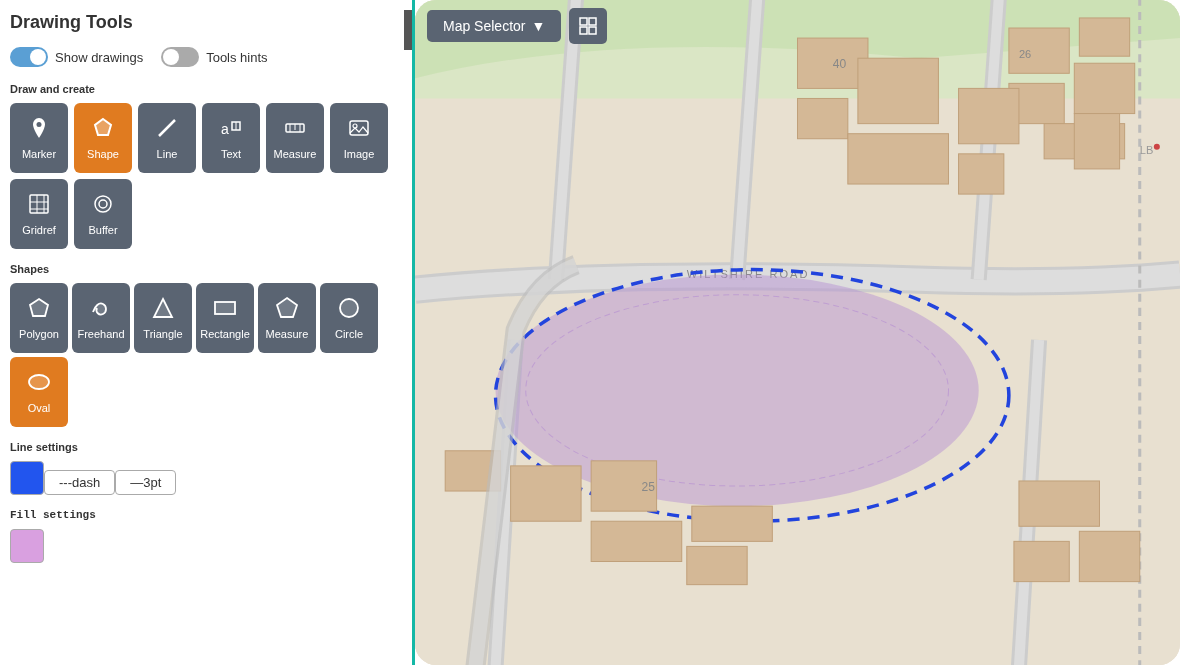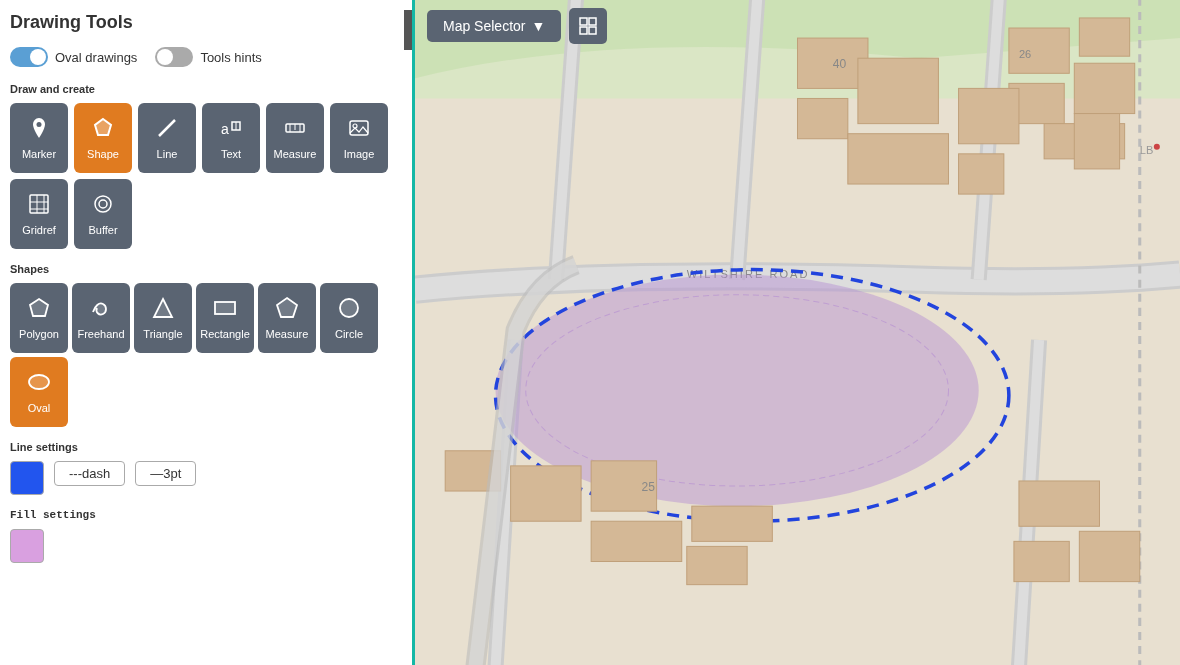--- a/index.html
+++ b/index.html
@@ -100,22 +100,22 @@
       display: flex;
       flex-wrap: wrap;
       gap: 4px;
       margin-bottom: 14px;
     }
 
     
     .line-settings { margin-bottom: 14px; }
     .settings-row {
       display: flex;
-      align-items: flex-start;
-      gap: 10px;
+      align-items: flex-end;
+      gap: 0;
       margin-top: 6px;
     }
     .color-swatch {
       width: 34px;
       height: 34px;
       border-radius: 4px;
       border: 1px solid #aaa;
       cursor: pointer;
     }
     .settings-pill {
@@ -149,20 +149,21 @@
       font-size: 16px;
       z-index: 10;
     }
 
     
     #map-panel {
       flex: 1;
       height: 665px;
       position: relative;
       overflow: hidden;
+      border-radius: 21px;
     }
 
     
     #map-toolbar {
       position: absolute;
       top: 8px;
       left: 12px;
       display: flex;
       align-items: center;
       gap: 8px;
@@ -220,21 +221,21 @@
 <div id="left-panel">
   <div id="panel-title">Drawing Tools</div>
 
   <div id="collapse-btn">
     <span>❮</span>
   </div>
 
   <div class="toggle-row">
     <div class="toggle-group">
       <div class="toggle-switch on"></div>
-      <span class="toggle-label">Oval drawings</span>
+      <span class="toggle-label">Show drawings</span>
     </div>
     <div class="toggle-group">
       <div class="toggle-switch off"></div>
       <span class="toggle-label">Tools hints</span>
     </div>
   </div>
 
   <div class="section-title">Draw and create</div>
   <div class="tool-grid">
 

